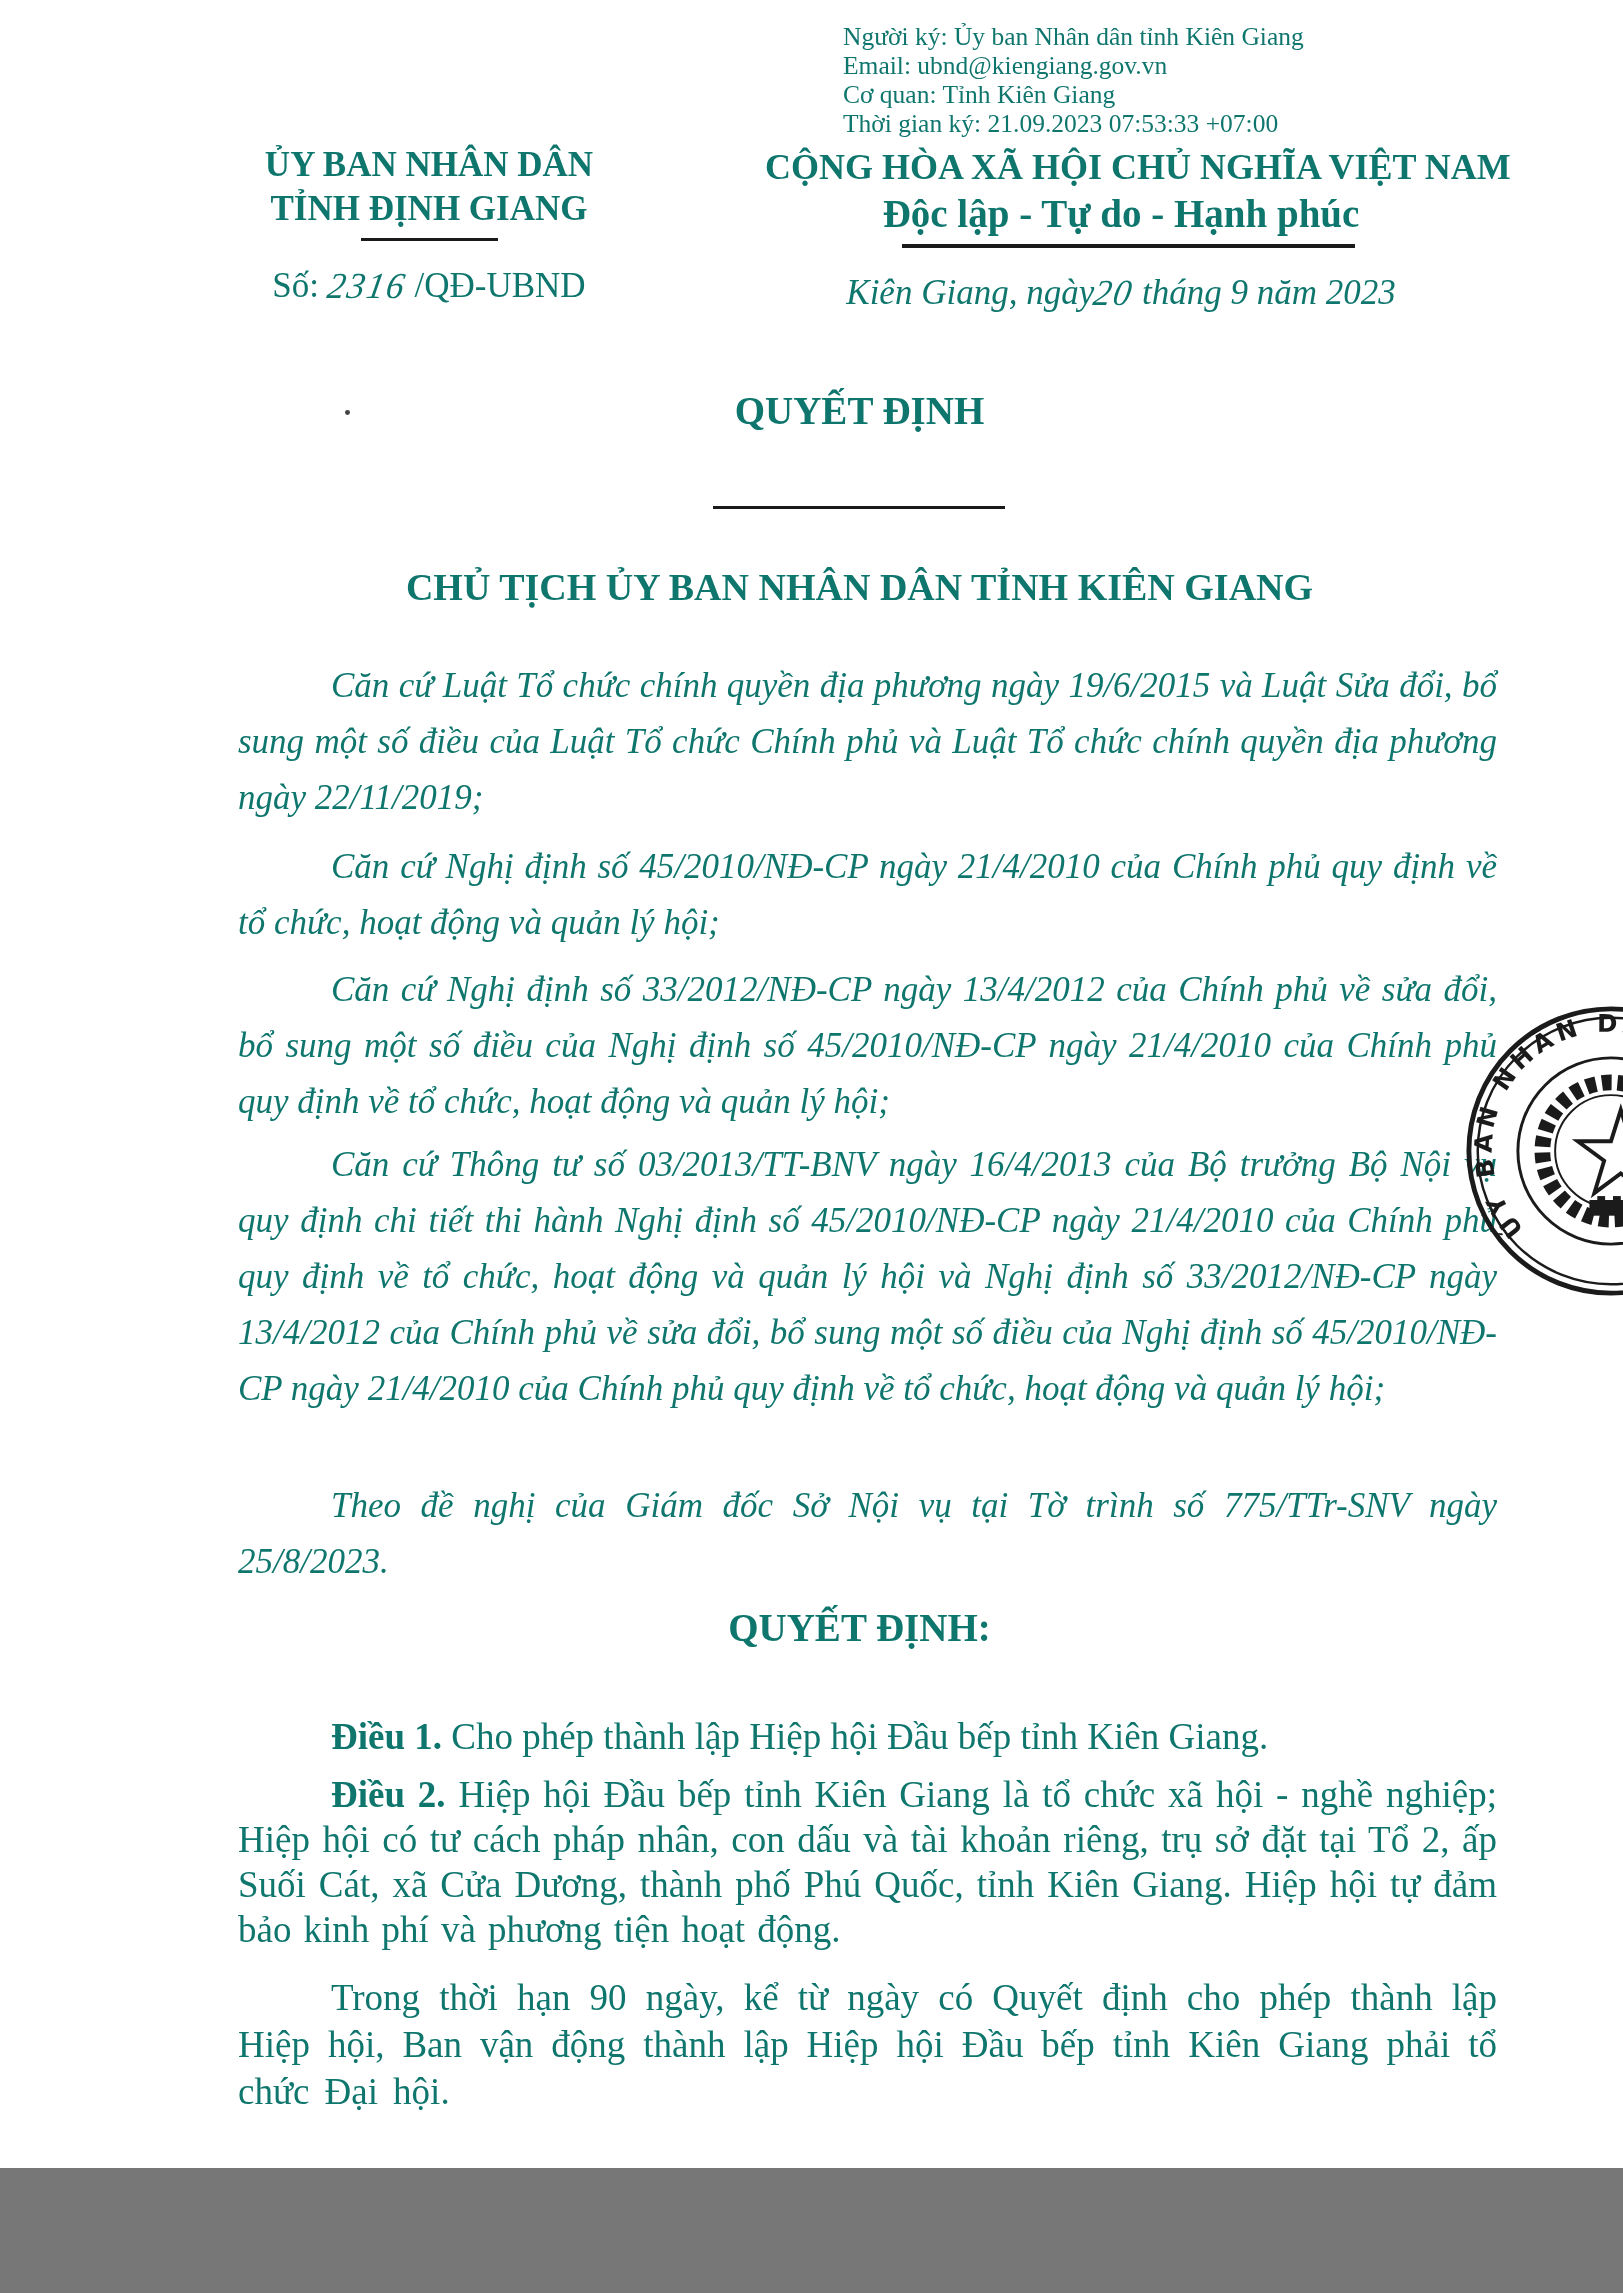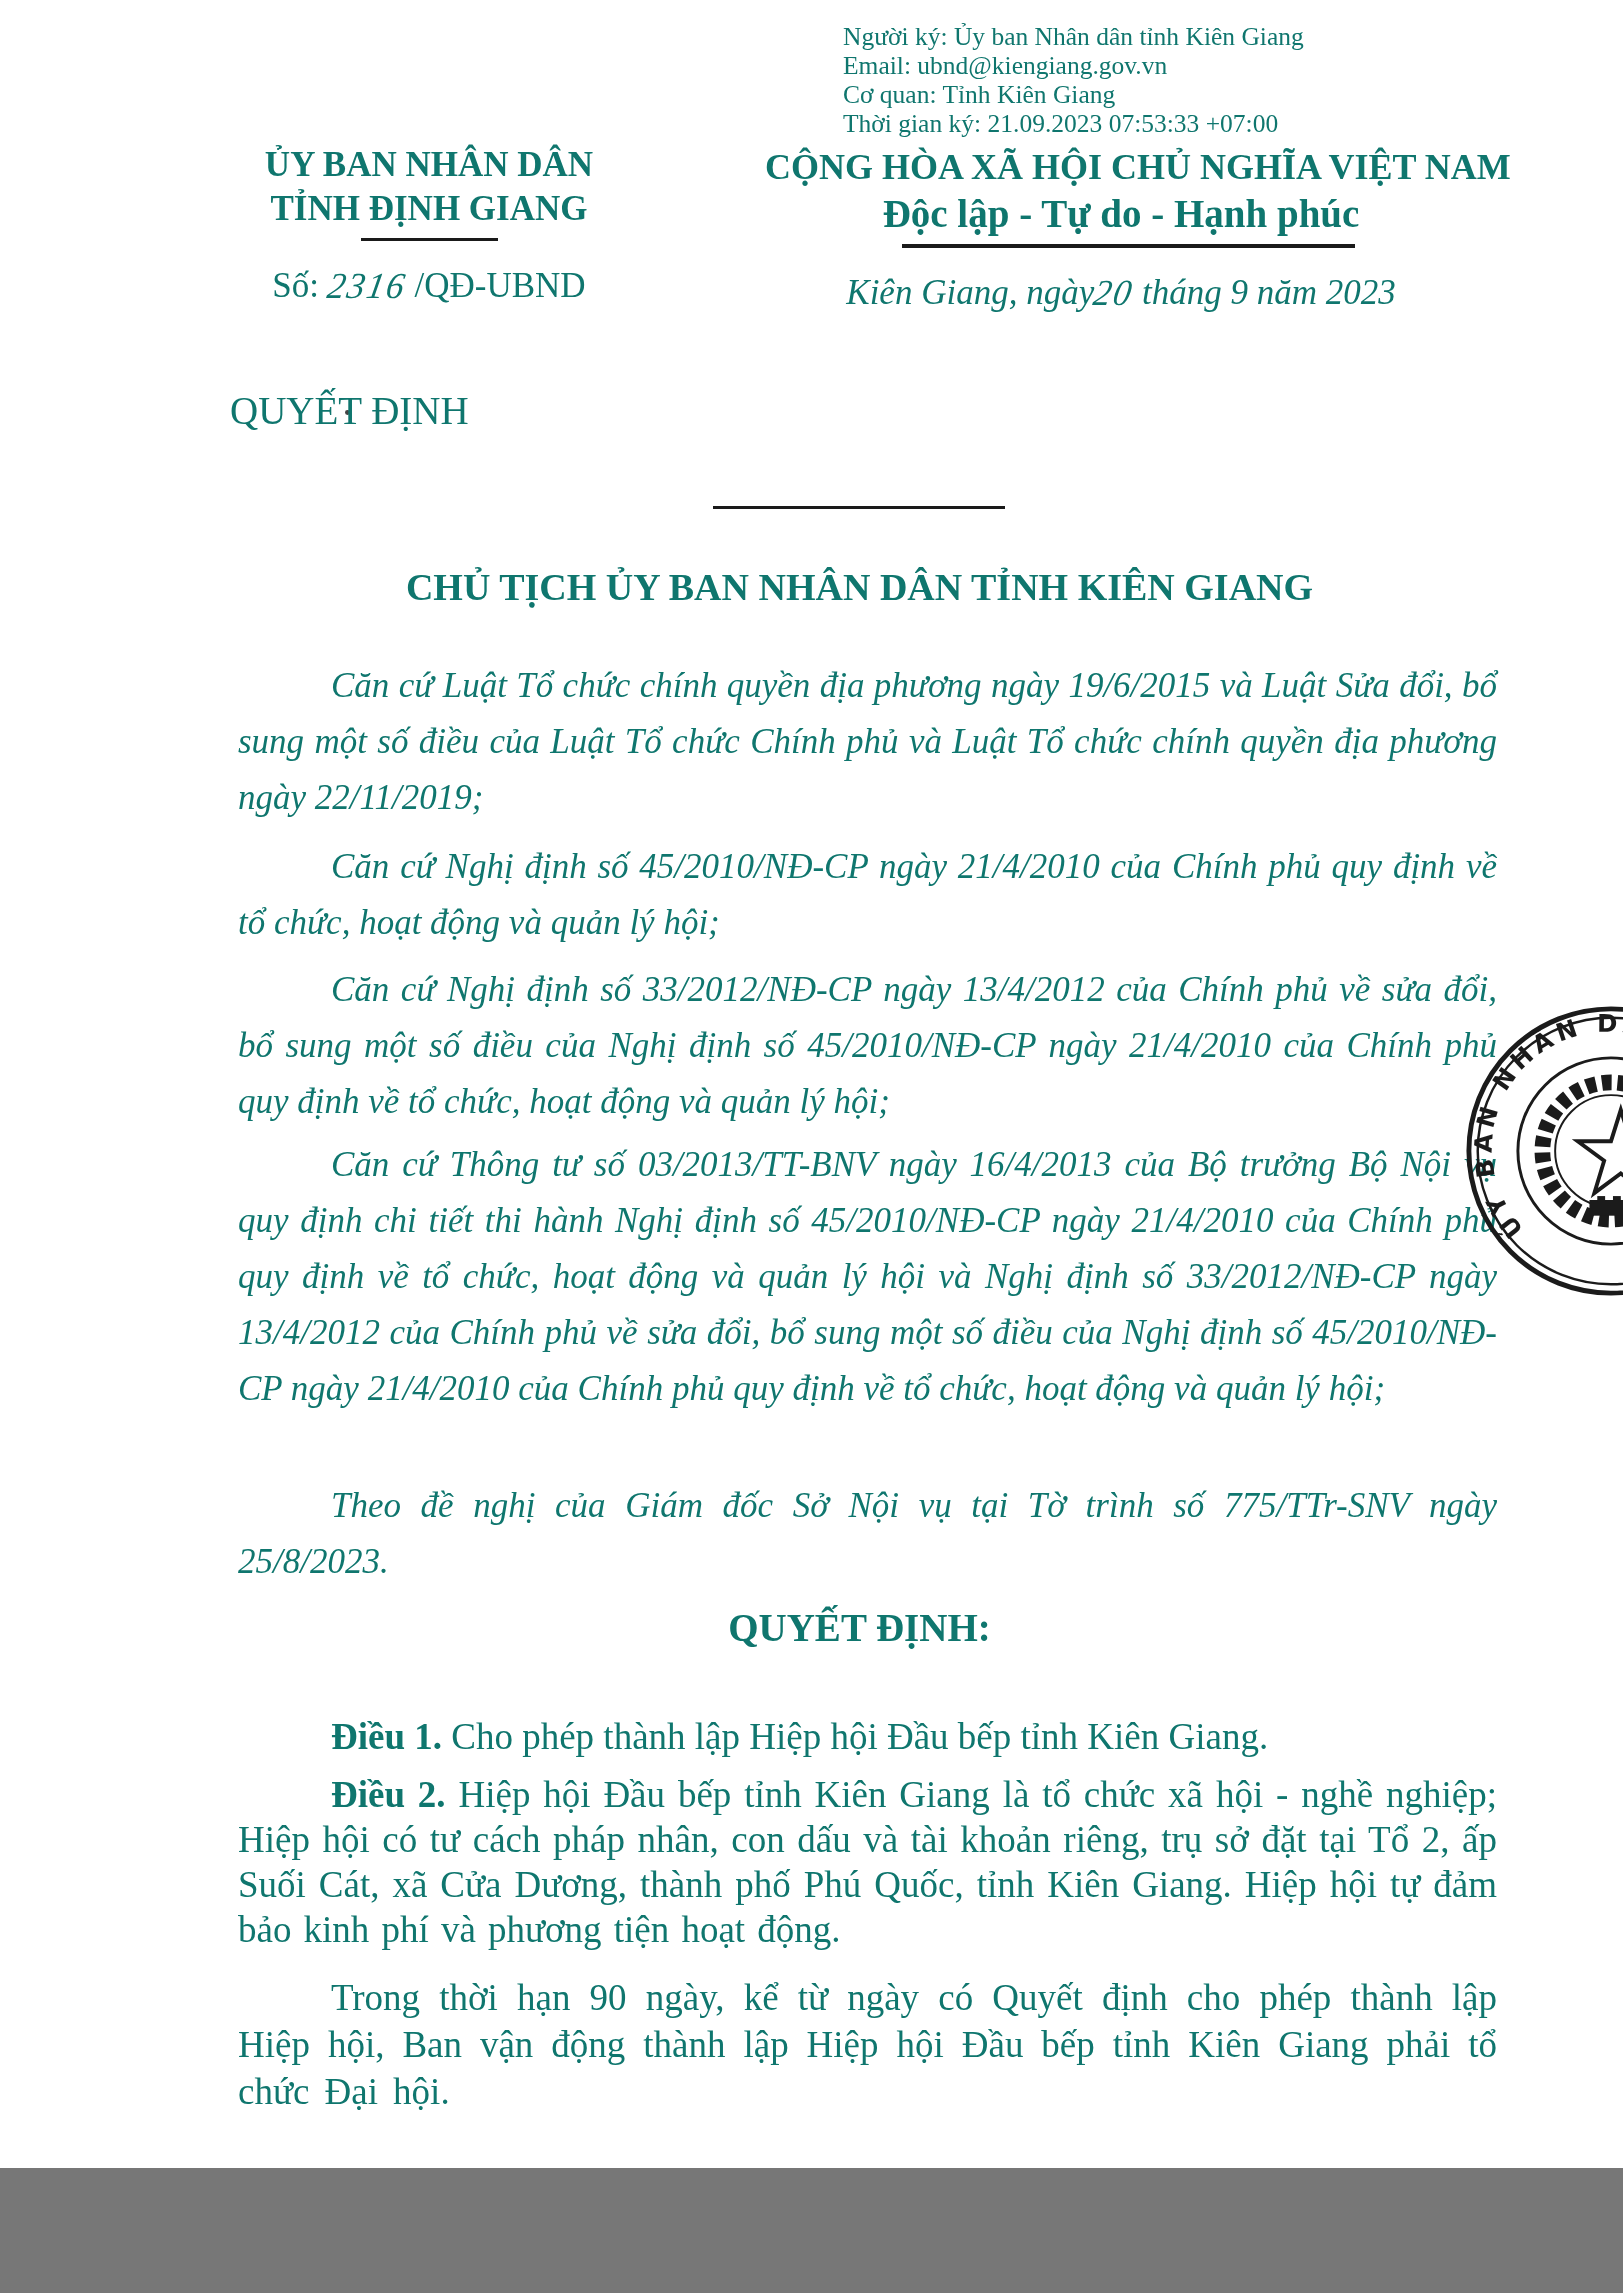--- a/index.html
+++ b/index.html
@@ -16,21 +16,21 @@
   .rule-left{left:361px;top:238px;width:137px;height:2.9px;background:#1a1a1a;}
   .so-line{left:233px;top:266px;width:392px;text-align:center;font-size:35px;white-space:nowrap;}
   .handwritten{display:inline-block;font-style:italic;transform:skewX(-10deg) scaleY(1.05);letter-spacing:2px;}
   
   .hr1{left:765px;top:146px;width:712px;text-align:left;font-weight:bold;font-size:36px;white-space:nowrap;}
   .hr2{left:765px;top:191px;width:712px;text-align:center;font-weight:bold;font-size:39px;white-space:nowrap;}
   .rule-right{left:902px;top:244px;width:453px;height:3.9px;background:#1a1a1a;}
   .date-line{left:765px;top:273px;width:712px;text-align:center;font-style:italic;font-size:35px;white-space:nowrap;}
   
   .dot-artifact{left:345px;top:410px;width:4.9px;height:4.9px;border-radius:50%;background:#444;}
-  .t1{left:230px;top:388px;width:1259px;text-align:left;font-weight:normal;font-size:39px;}
+  .t1{left:230px;top:388px;width:1259px;text-align:center;font-weight:bold;font-size:39px;}
   .t2{left:230px;top:438px;width:1259px;text-align:center;font-weight:bold;font-size:37px;}
   .rule-title{left:713px;top:506px;width:292px;height:2.9px;background:#1a1a1a;}
   .authority{left:230px;top:565px;width:1259px;text-align:center;font-weight:bold;font-size:38px;}
   
   .para{left:230px;width:1259px;margin:8px;text-align:justify;text-indent:93px;font-size:35px;}
   .preamble{font-style:italic;line-height:56px;}
   .p1{top:650px;} .p2{top:831px;} .p3{top:954px;} .p4{top:1129px;} .p5{top:1470px;}
   .qd-heading{left:230px;top:1605px;width:1259px;text-align:center;font-weight:bold;font-size:39px;}
   .op{font-size:37px;}
   .a1{top:1705px;line-height:47px;}

